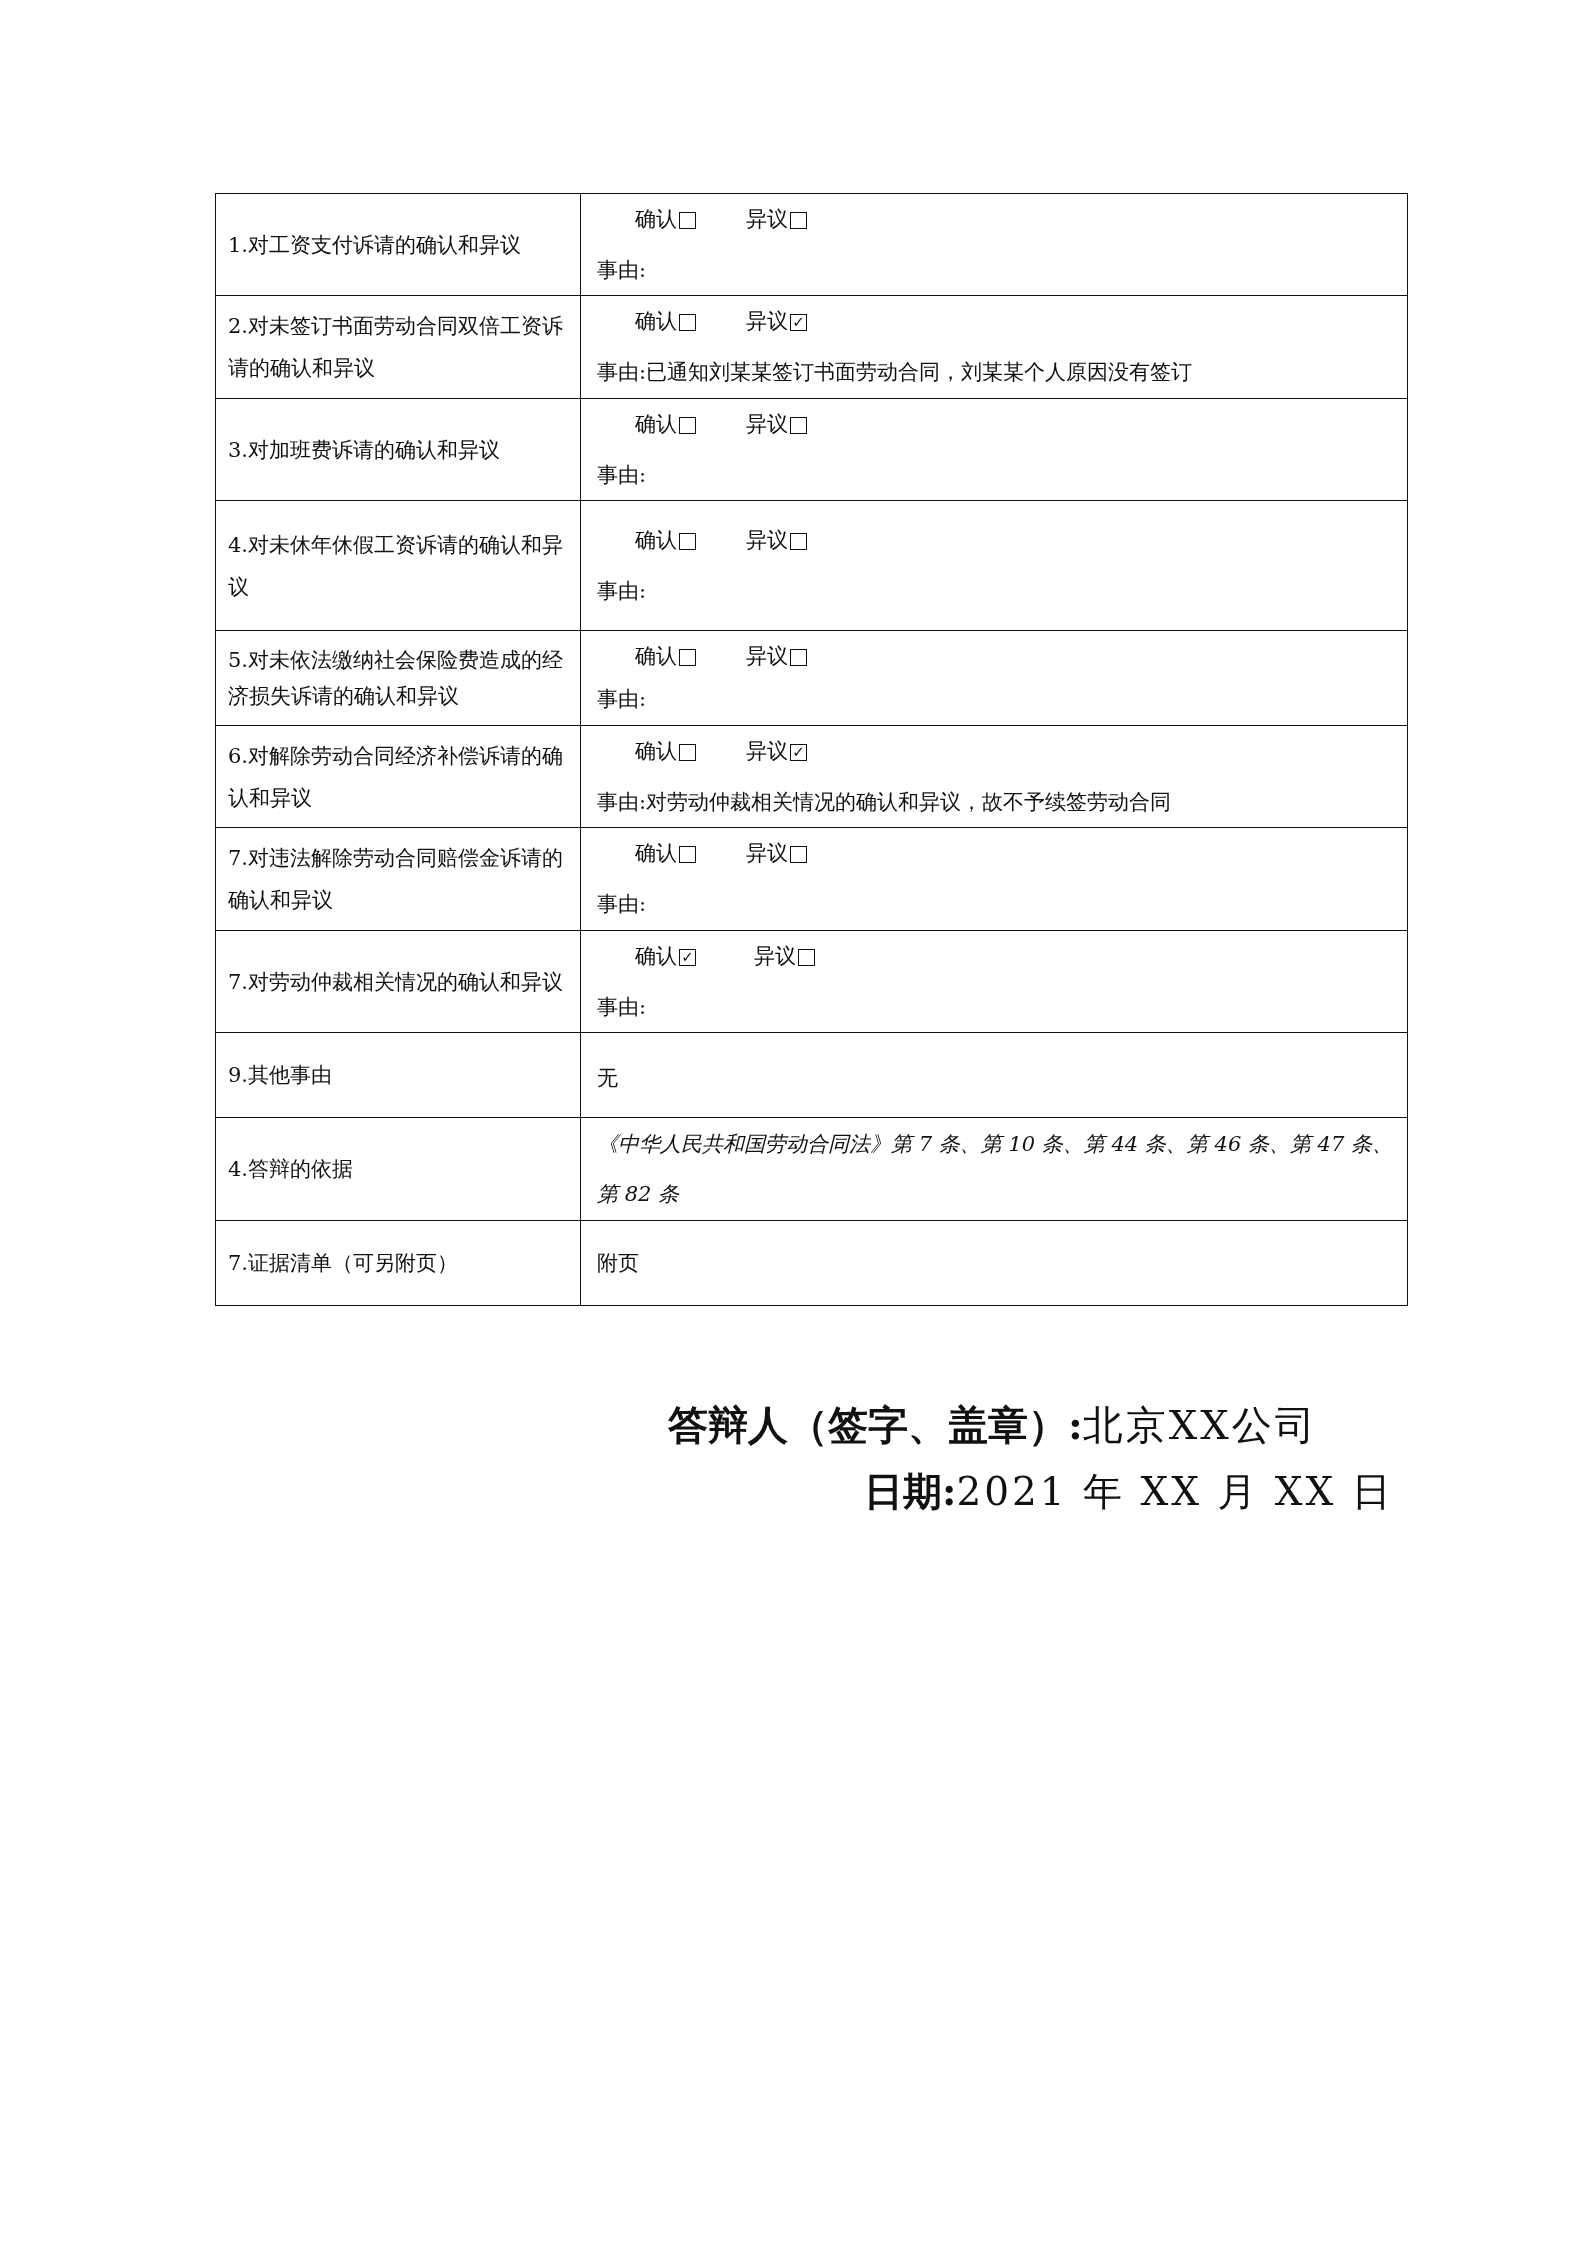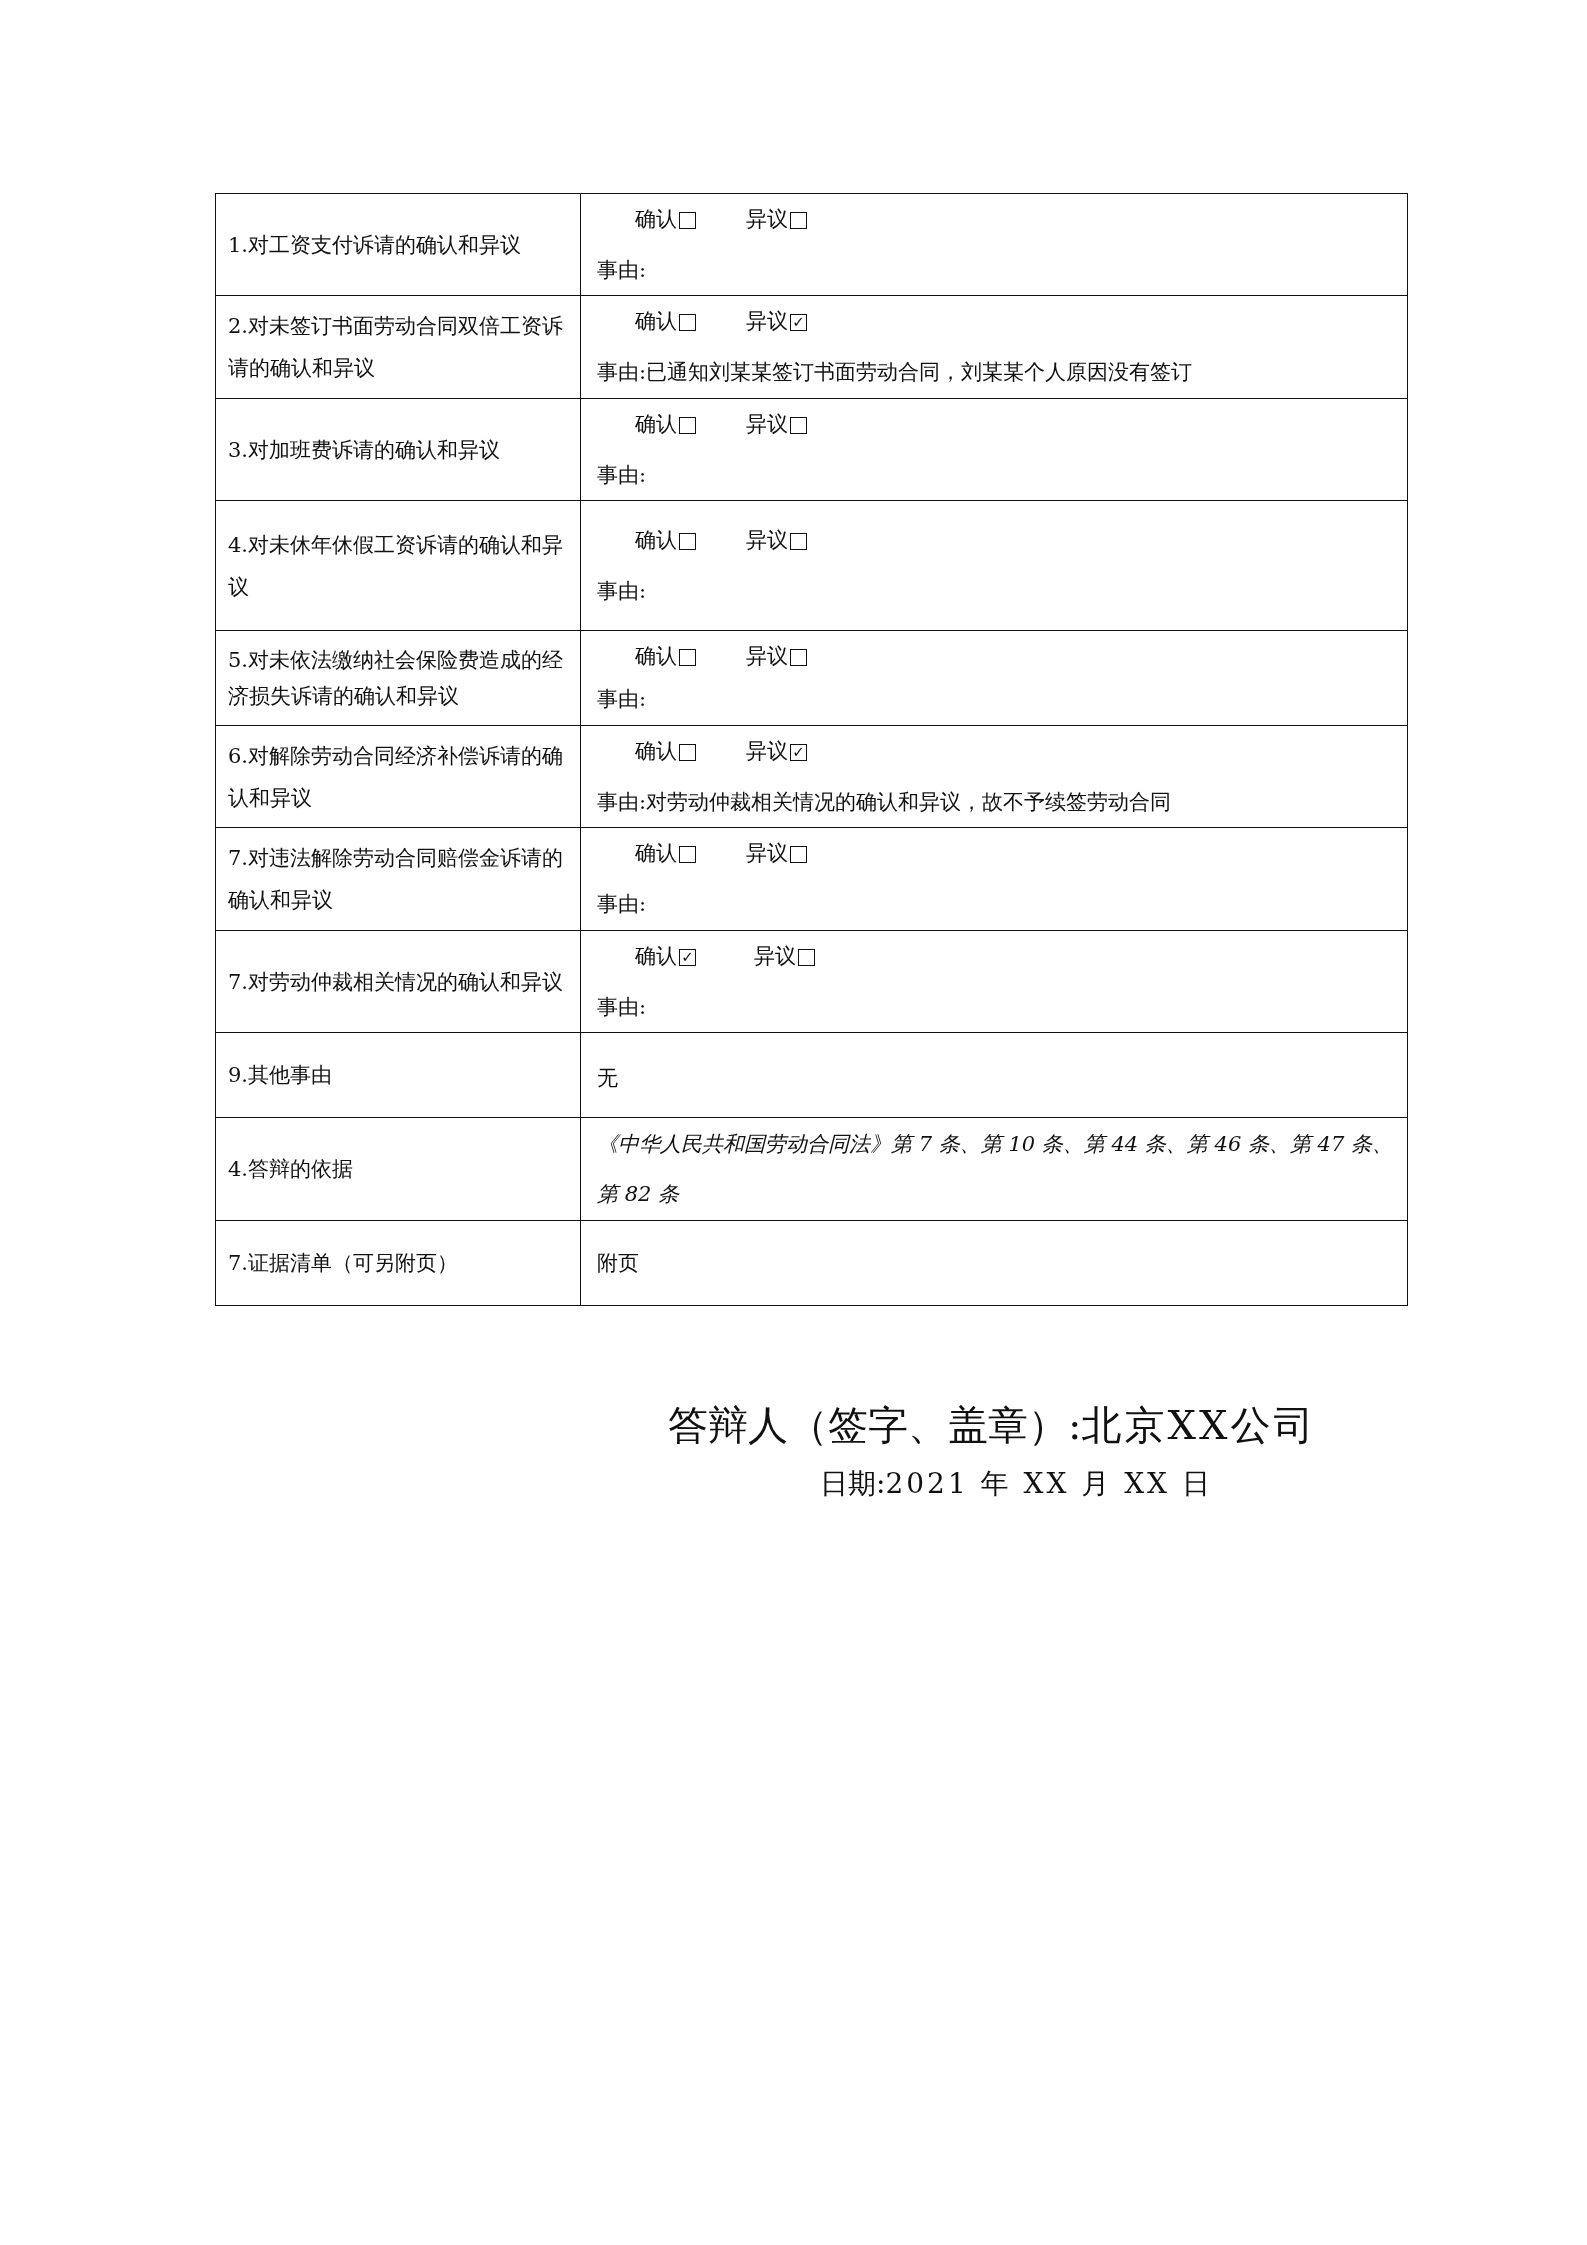--- a/index.html
+++ b/index.html
@@ -29,23 +29,23 @@
          font-family: "DejaVu Sans", sans-serif; font-size: 15px; line-height: 14px;
          text-align: center; font-weight: bold; }
   .reason { margin-top: 30px; }
   .reason.tight { margin-top: 22px; }
   .basis { line-height: 50px; white-space: normal; font-style: italic; }
 
   .sig {
     position: absolute; left: 668px; top: 1398px; font-size: 40px; white-space: nowrap;
   }
   .date {
-    position: absolute; left: 820px; top: 1465px; font-size: 28px; white-space: nowrap;
-  }
-  .bold { font-weight: normal; }
+    position: absolute; left: 864px; top: 1465px; font-size: 39px; white-space: nowrap;
+  }
+  .bold { font-weight: bold; }
   .light { font-weight: normal; letter-spacing: 3px; }
 </style>
 </head>
 <body>
 
 <div class="page">
   <table class="form">
     <colgroup>
         <col style="width:365px">
         <col>

